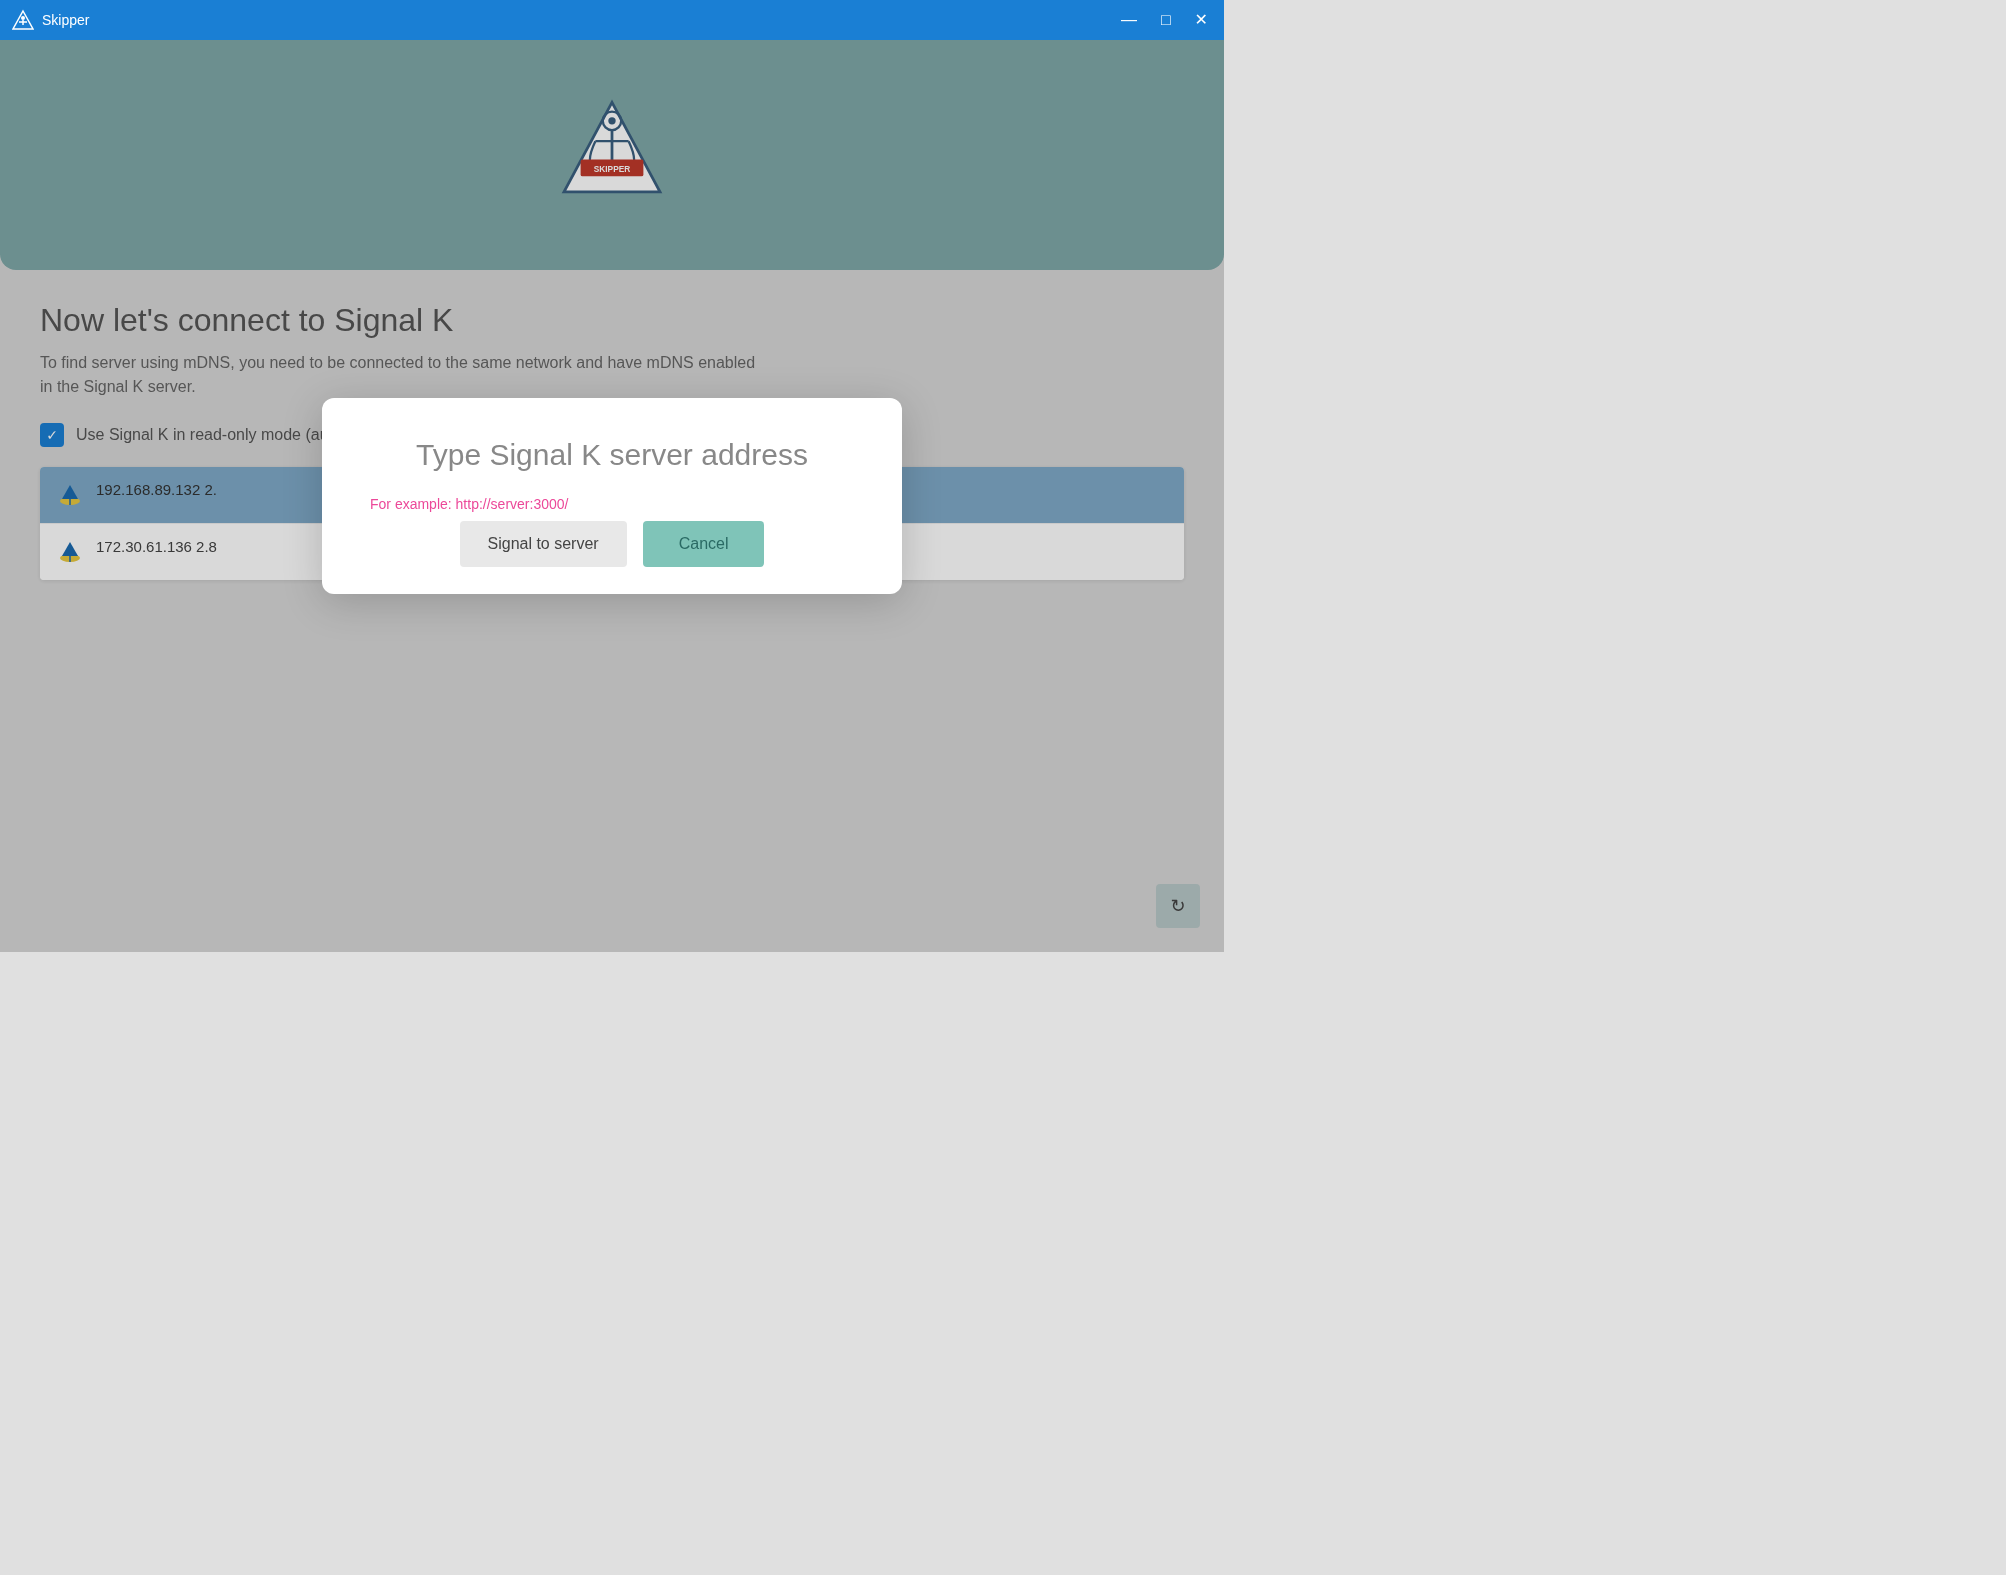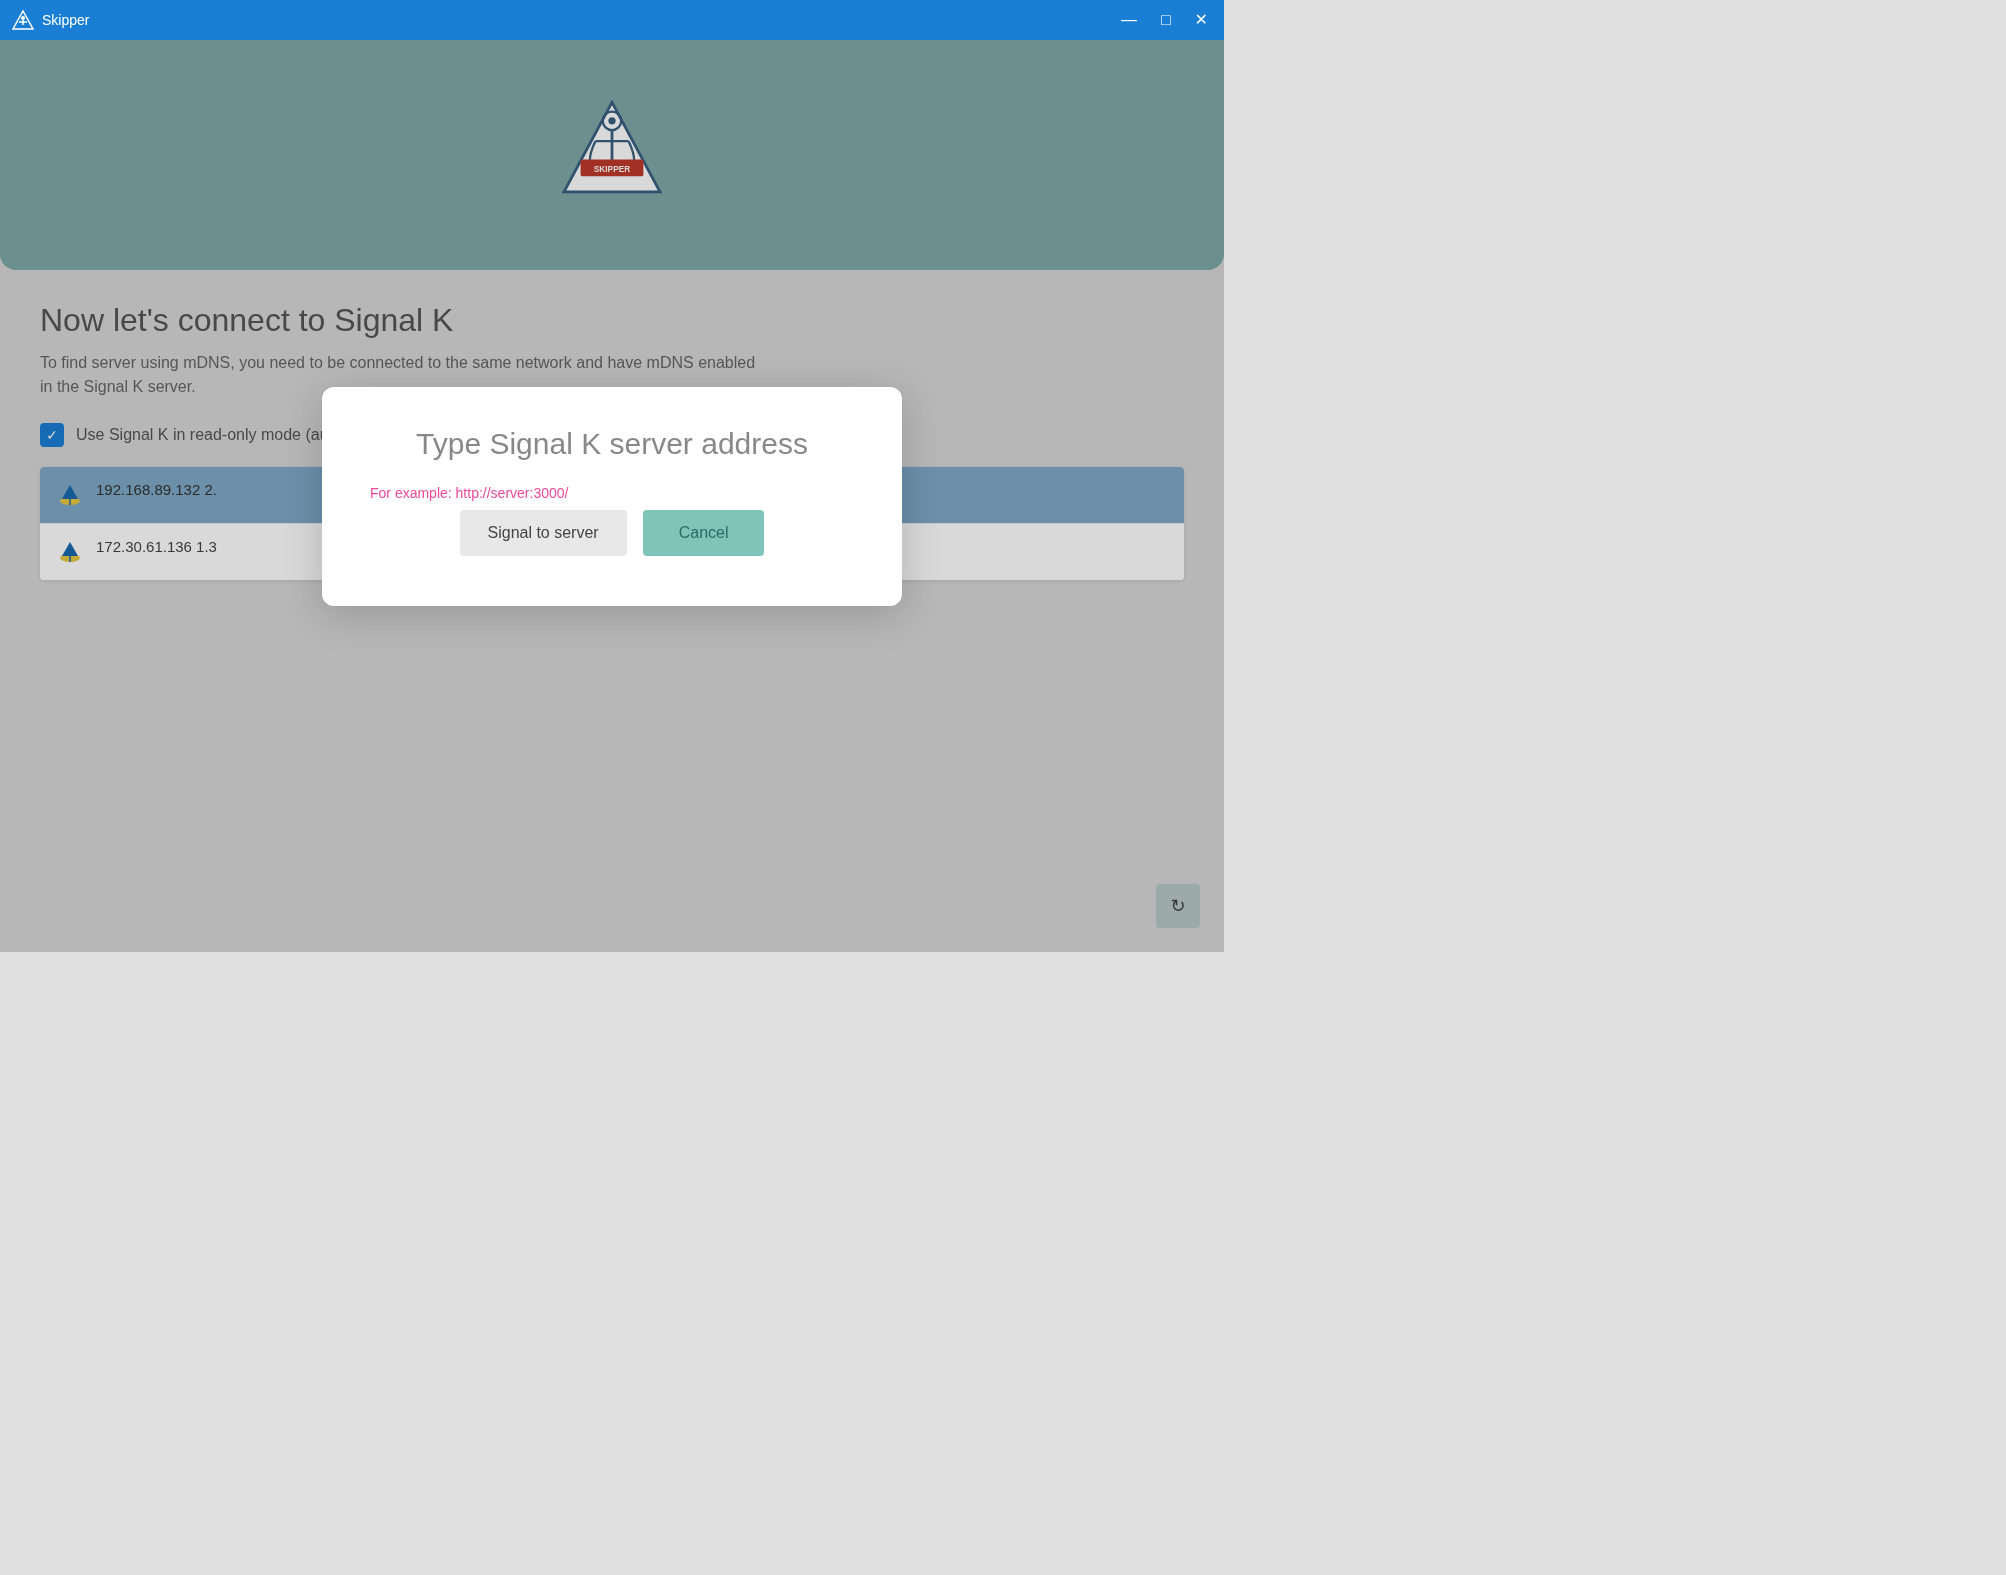--- a/index.html
+++ b/index.html
@@ -188,21 +188,21 @@
       background: rgba(0,0,0,0.15);
       display: flex;
       align-items: center;
       justify-content: center;
       z-index: 100;
     }
 
     .modal {
       background: white;
       border-radius: 12px;
-      padding: 40px 48px 50px;
+      padding: 40px 48px 27px;
       width: 580px;
       box-shadow: 0 8px 40px rgba(0,0,0,0.18);
     }
 
     .modal-title {
       font-size: 30px;
       color: #888;
       font-weight: 300;
       margin-bottom: 24px;
       text-align: center;
@@ -322,21 +322,21 @@
             <line x1="14" y1="18" x2="14" y2="24" stroke="#1a6ab0" stroke-width="1.5"></line>
           </svg>
           <span>192.168.89.132 2.</span>
         </div>
         <div class="server-item normal">
           <svg class="server-icon" viewBox="0 0 28 28">
             <ellipse cx="14" cy="20" rx="10" ry="4" fill="#e8c840"></ellipse>
             <polygon points="14,4 22,18 6,18" fill="#1a6ab0"></polygon>
             <line x1="14" y1="18" x2="14" y2="24" stroke="#1a6ab0" stroke-width="1.5"></line>
           </svg>
-          <span>172.30.61.136 1.3</span>
+          <span>172.30.61.136 2.8</span>
         </div>
       </div>
     </div>
 
     <div class="refresh-btn-wrapper">
       <div class="refresh-btn">
         <span>↻</span>
       </div>
     </div>
 

